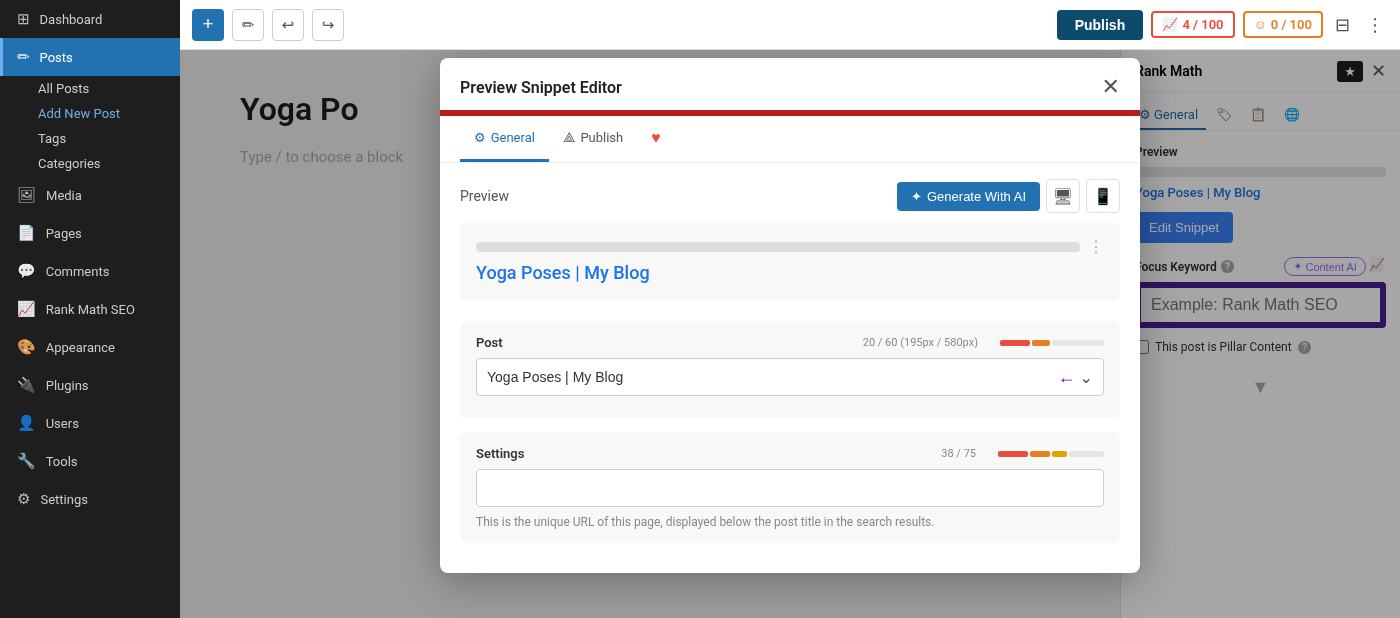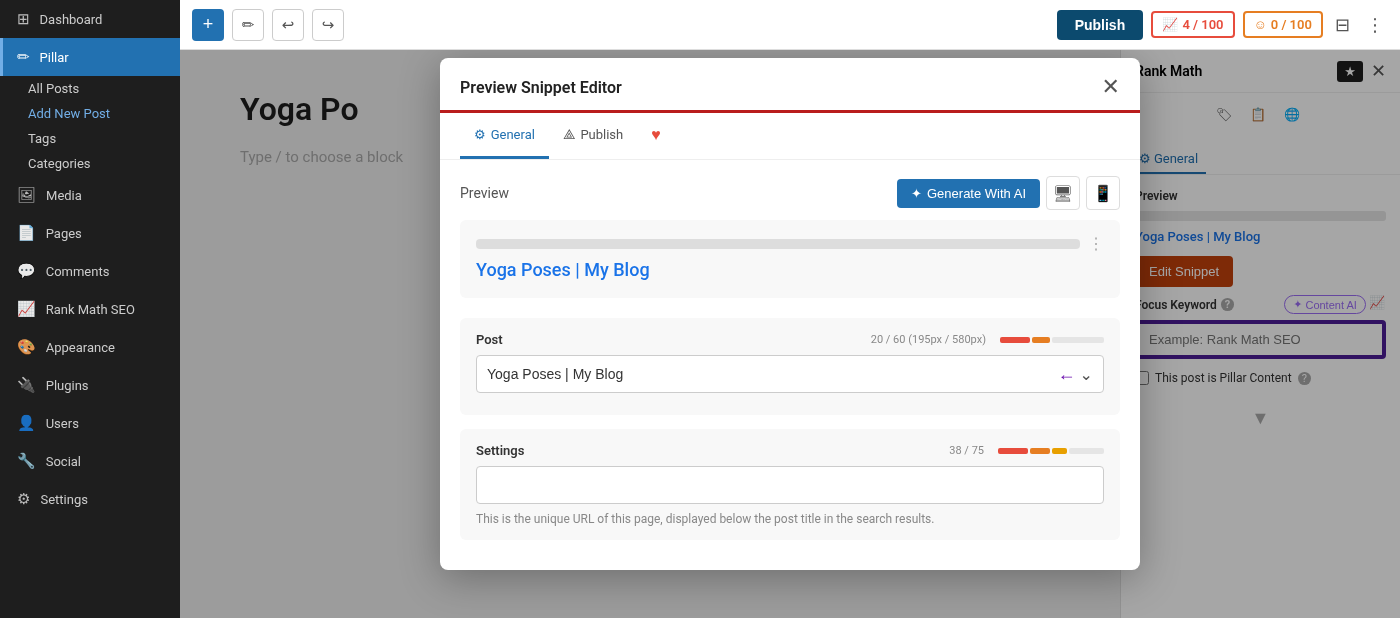--- a/index.html
+++ b/index.html
@@ -19,21 +19,21 @@
       display: flex;
       align-items: center;
       gap: 10px;
       padding: 10px 14px;
       color: #ccc;
       cursor: pointer;
       border-left: 3px solid transparent;
     }
     .sidebar-item.active { background: #2271b1; color: #fff; border-left-color: #72aee6; }
     .sidebar-item .icon { font-size: 15px; opacity: 0.9; }
-    .sidebar-submenu { padding-left: 28px; display: flex; flex-direction: column; }
+    .sidebar-submenu { padding-left: 38px; display: flex; flex-direction: column; }
     .sidebar-submenu a {
       color: #ccc;
       text-decoration: none;
       padding: 5px 0;
       font-size: 13px;
       cursor: pointer;
     }
     .sidebar-submenu a.active { color: #72aee6; }
 
     
@@ -178,43 +178,43 @@
       padding: 8px 10px 0;
       border-bottom: 1px solid #eee;
     }
     .panel-tab {
       padding: 6px 8px;
       font-size: 13px;
       cursor: pointer;
       border-bottom: 2px solid transparent;
       color: #555;
     }
-    .panel-tab.active { border-bottom-color: #2271b1; color: #2271b1; margin-top: 44px; }
+    .panel-tab.active { border-bottom-color: #2271b1; color: #2271b1; }
 
     .panel-body { padding: 14px; }
 
     .panel-preview-label { font-size: 12px; font-weight: 600; color: #333; margin-bottom: 8px; }
     .panel-preview-bar {
       height: 10px;
       background: #e5e5e5;
       border-radius: 3px;
       margin-bottom: 8px;
       width: 100%;
     }
     .panel-preview-link { color: #1a73e8; font-size: 13px; font-weight: 500; text-decoration: none; margin-bottom: 12px; display: block; }
 
     .edit-snippet-btn {
-      background: #c2410c;
+      background: #3b82f6;
       color: #fff;
       border: none;
       border-radius: 4px;
       padding: 8px 14px;
       font-size: 13px;
       cursor: pointer;
-      margin-bottom: 8px;
+      margin-bottom: 14px;
     }
 
     .focus-keyword-label {
       font-size: 12px;
       font-weight: 600;
       color: #333;
       margin-bottom: 6px;
       display: flex;
       align-items: center;
       gap: 4px;
@@ -229,24 +229,24 @@
       padding: 2px 8px;
       font-size: 11px;
       color: #9c6ef5;
       cursor: pointer;
       background: none;
     }
     .trend-icon { color: #e74c3c; font-size: 13px; cursor: pointer; }
 
     .focus-input {
       width: 100%;
-      border: 4px solid #4c1d95;
+      border: 6px solid #4c1d95;
       border-radius: 4px;
       padding: 8px 10px;
-      font-size: 13px;
+      font-size: 16px;
       color: #aaa;
       margin-bottom: 12px;
     }
 
     .score-note {
       background: #fff8e1;
       border-left: 3px solid #f0a500;
       padding: 8px 10px;
       font-size: 12px;
       color: #555;
@@ -284,21 +284,21 @@
       display: flex;
       flex-direction: column;
       box-shadow: 0 8px 40px rgba(0,0,0,0.3);
       margin-top: 8px;
       overflow: hidden;
     }
     .modal-header {
       display: flex;
       align-items: center;
       padding: 16px 20px 10px;
-      border-bottom: 3px solid #b91c1c;
+      border-bottom: 6px solid #b91c1c;
     }
     .modal-title { font-size: 16px; font-weight: 600; color: #222; flex: 1; }
     .modal-close {
       background: none;
       border: none;
       font-size: 22px;
       color: #555;
       cursor: pointer;
     }
 
@@ -397,21 +397,21 @@
       padding: 14px 16px;
       margin-bottom: 14px;
     }
     .field-header {
       display: flex;
       align-items: center;
       justify-content: space-between;
       margin-bottom: 8px;
     }
     .field-label { font-size: 13px; font-weight: 600; color: #333; }
-    .field-meta { font-size: 11px; color: #888; display: flex; align-items: center; gap: 14px; }
+    .field-meta { font-size: 11px; color: #888; display: flex; align-items: center; gap: 22px; }
 
     .progress-bar-container {
       display: flex;
       gap: 2px;
       align-items: center;
     }
     .progress-seg {
       height: 6px;
       border-radius: 2px;
     }
@@ -454,21 +454,21 @@
 </head>
 <body>
 
 <nav class="sidebar">
   <div class="sidebar-item">
     <span class="icon">⊞</span>
     <span>Dashboard</span>
   </div>
   <div class="sidebar-item active">
     <span class="icon">✏</span>
-    <span>Pillar</span>
+    <span>Posts</span>
   </div>
   <div class="sidebar-submenu">
     <a>All Posts</a>
     <a class="active">Add New Post</a>
     <a>Tags</a>
     <a>Categories</a>
   </div>
   <div class="sidebar-item">
     <span class="icon">🖼</span>
     <span>Media</span>
@@ -492,21 +492,21 @@
   <div class="sidebar-item">
     <span class="icon">🔌</span>
     <span>Plugins</span>
   </div>
   <div class="sidebar-item">
     <span class="icon">👤</span>
     <span>Users</span>
   </div>
   <div class="sidebar-item">
     <span class="icon">🔧</span>
-    <span>Social</span>
+    <span>Tools</span>
   </div>
   <div class="sidebar-item">
     <span class="icon">⚙</span>
     <span>Settings</span>
   </div>
 </nav>
 
 <div class="main-area">
 
   <div class="topbar">

